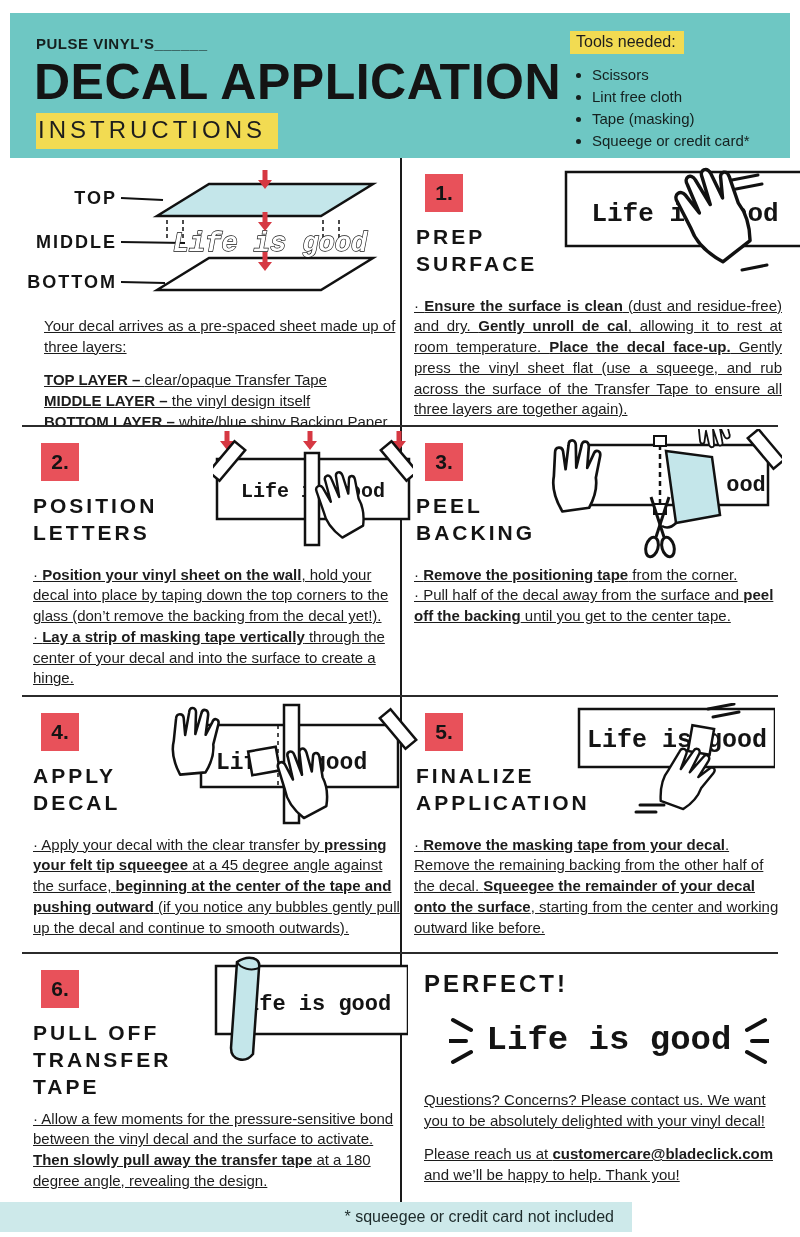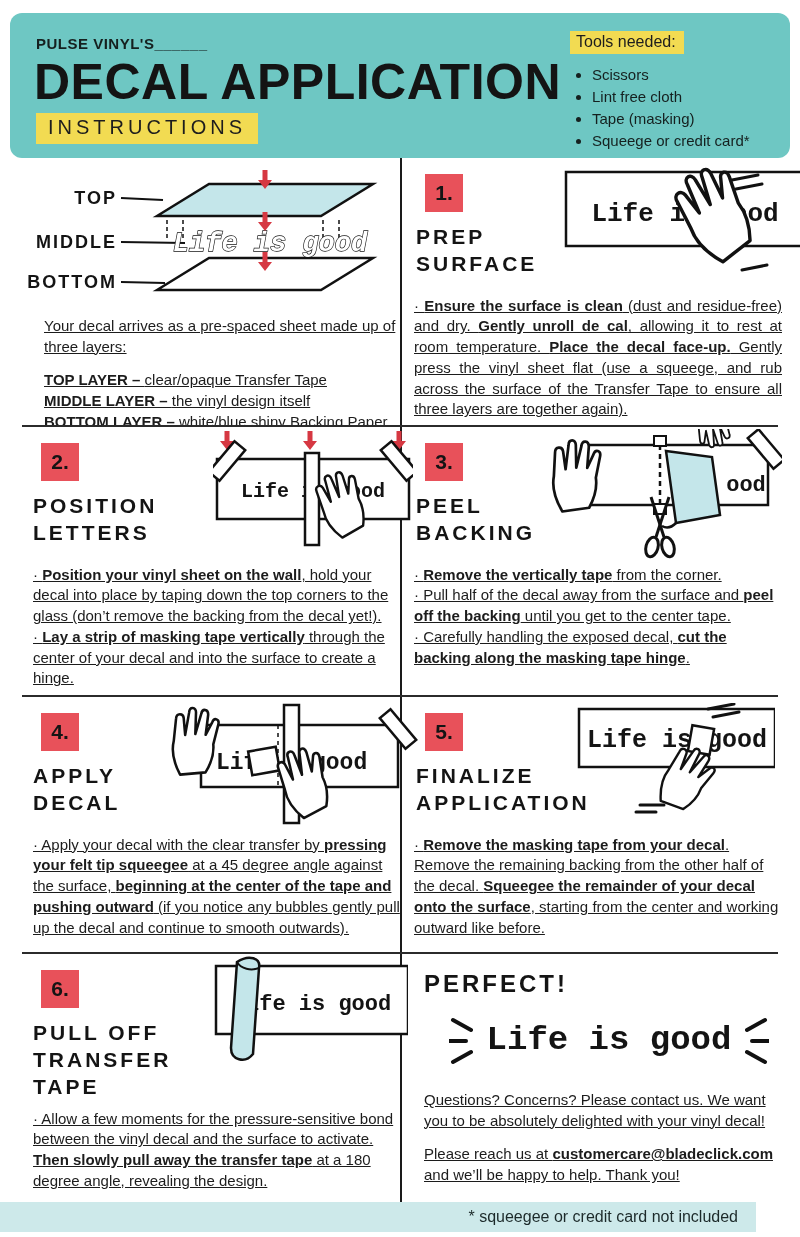--- a/index.html
+++ b/index.html
@@ -1,24 +1,24 @@
 <!DOCTYPE html>
 <html><head>
 <meta charset="utf-8">
 <style>
   html,body{margin:0;padding:0;background:#fff;}
   .page{position:relative;width:800px;height:1237px;background:#fff;overflow:hidden;
         font-family:"Liberation Sans",sans-serif;color:#1c1c1c;}
 
   
-  .header{position:absolute;left:10px;top:13px;width:780px;height:145px;background:#6ec7c3;border-radius:12px;}
+  .header{position:absolute;left:10px;top:13px;width:780px;height:145px;background:#6ec7c3;}
   .brand{position:absolute;left:26px;top:22px;font-size:15px;font-weight:700;letter-spacing:.5px;color:#15201f;}
   .big-title{position:absolute;left:24px;top:40px;font-size:50px;font-weight:700;letter-spacing:.5px;color:#141414;white-space:nowrap;}
   .chip{display:inline-block;background:#f2db52;color:#1d1d1d;}
-  .subtitle-chip{position:absolute;left:26px;top:100px;font-size:20px;letter-spacing:4px;padding:3px 12px 5px 12px;font-weight:500;}
+  .subtitle-chip{position:absolute;left:26px;top:100px;font-size:24px;letter-spacing:4px;padding:3px 12px 5px 2px;font-weight:500;}
   .tools{position:absolute;left:560px;top:18px;width:220px;}
   .tools-label{font-size:16px;padding:2px 8px 3px 6px;}
   .tools ul{margin:10px 0 0 4px;padding-left:18px;font-size:15px;line-height:22px;color:#15201f;}
 
   
   .vline{position:absolute;left:400px;top:158px;width:2px;height:1044px;background:#1a1a1a;}
   .hline{position:absolute;left:22px;width:756px;height:2px;background:#2b2b2b;}
   #h1{top:425px}#h2{top:695px}#h3{top:952px}
 
   
@@ -61,21 +61,21 @@
 
   .mono-decal{font-family:"Liberation Mono",monospace;font-weight:700;}
 
   
   .perfect-title{margin:16px 0 0 14px;font-size:24px;font-weight:700;letter-spacing:3px;color:#141414;}
   .decal-row{display:flex;align-items:center;justify-content:center;gap:14px;margin-top:16px;}
   .decal-big{font-family:"Liberation Mono",monospace;font-weight:700;font-size:34px;color:#141414;white-space:nowrap;}
   #p7 .body{margin:24px 14px 0 14px;}
 
   
-  .footer-bar{position:absolute;left:0;top:1202px;width:756px;height:30px;background:#cde9ea;}
+  .footer-bar{position:absolute;left:0;top:1202px;width:632px;height:30px;background:#cde9ea;}
   .footer-note{position:absolute;right:18px;top:0;line-height:30px;font-size:16px;color:#1c2a2a;}
 </style>
 </head>
 <body>
 
 <svg width="0" height="0" style="position:absolute" aria-hidden="true">
   <defs>
     <path id="hand" d="M10,76 C4,62 2,48 6,36 L11,10 C12,3 20,4 20,10 L20,30 L27,4 C28,-3 36,-2 35,5 L32,30 L41,7 C43,0 50,2 49,9 L44,32 L53,18 C56,12 62,15 60,21 L52,44 C52,58 46,68 40,76 Z" fill="#fff" stroke="#111" stroke-width="3" stroke-linejoin="round"></path>
     <path id="rarrow" d="M-2.5,0 L2.5,0 L2.5,10 L7,10 L0,19 L-7,10 L-2.5,10 Z" fill="#d63842"></path>
     <rect id="tape" x="-20" y="-7" width="40" height="14" fill="#fff" stroke="#111" stroke-width="2.5"></rect>
@@ -205,23 +205,22 @@
       <use href="#hand" transform="translate(196,8) rotate(155) scale(0.6)"></use>
       <use href="#hand" transform="translate(2,16) rotate(-8) scale(0.9)"></use>
       <use href="#scissors" transform="translate(118,104)"></use>
     </svg>
     <div class="head">
       <div class="badge">3.</div>
       <div class="ptitle">PEEL
 BACKING</div>
     </div>
     <div class="body">
-        <p><span>· </span><b>Remove the vertically tape</b><span> from the corner.</span></p>
+        <p><span>· </span><b>Remove the positioning tape</b><span> from the corner.</span></p>
         <p><span>· Pull half of the decal away from the surface and </span><b>peel off the backing</b><span> until you get to the center tape.</span></p>
-        <p><span>· Carefully handling the exposed decal, </span><b>cut the backing along the masking tape hinge</b><span>.</span></p>
       </div>
   </div>
 
   <div class="panel leftcol" id="p4">
     <svg class="illus mono-decal" id="il4" width="255" height="122" viewBox="0 0 255 122">
       <rect x="35" y="22" width="197" height="62" fill="#fff" stroke="#111" stroke-width="2.5"></rect>
       <use href="#tape" transform="translate(232,26) rotate(50)"></use>
       <text x="50" y="66" font-size="23" fill="#141414">Life</text>
       <text x="146" y="66" font-size="23" fill="#141414">good</text>
       <line x1="112" y1="22" x2="112" y2="84" stroke="#111" stroke-width="1.5" stroke-dasharray="4,4"></line>

